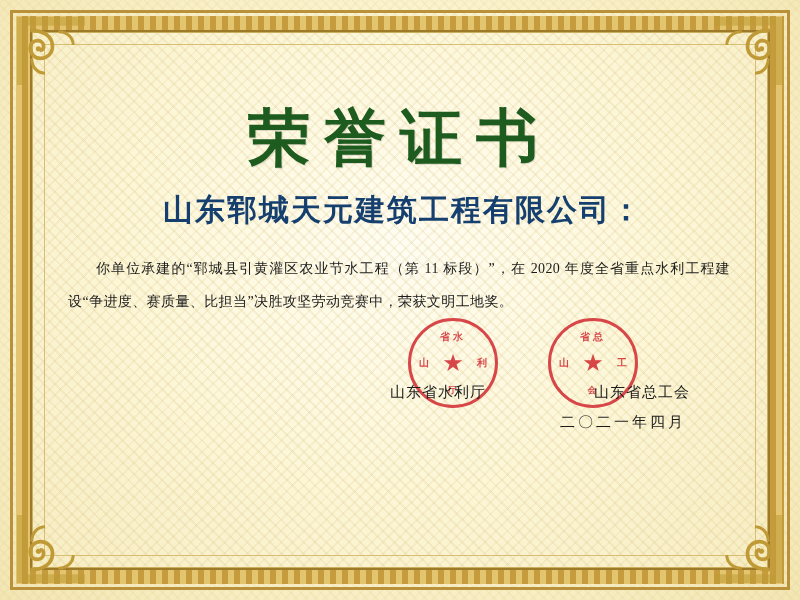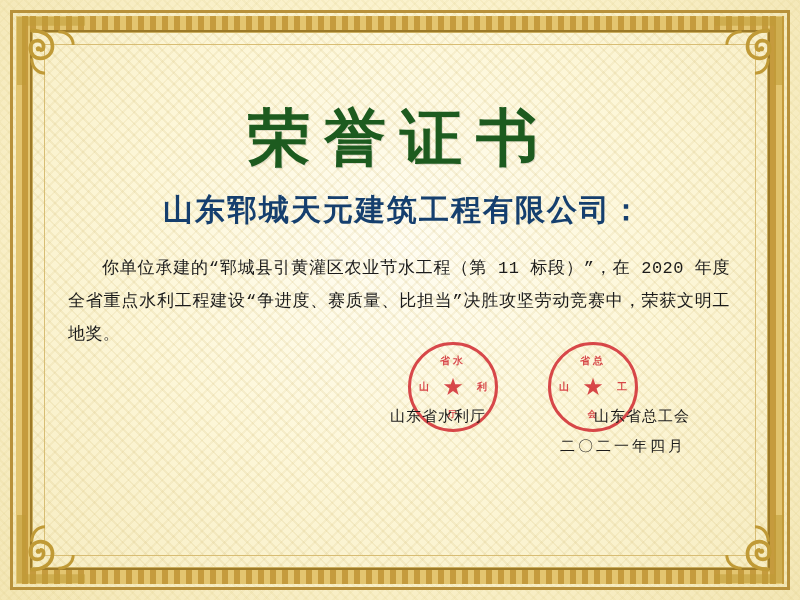--- a/index.html
+++ b/index.html
@@ -119,33 +119,33 @@
     color: #153f6e;
     white-space: nowrap;
     text-align: center;
   }
 
   .body-text {
     position: absolute;
     top: 192px;
     left: 8px;
     right: 10px;
-    font-family: Liberation Mono, monospace;
-    font-size: 17px;
+    font-family: Liberation Serif, serif;
+    font-size: 14px;
     line-height: 33px;
     color: #1b1b1b;
     text-align: justify;
     text-indent: 2em;
     letter-spacing: 0.4px;
   }
 
   
   .signature-block {
     position: absolute;
-    bottom: 66px;
+    bottom: 90px;
     right: 50px;
     width: 300px;
     height: 110px;
   }
   .org-row {
     position: absolute;
     bottom: 48px;
     left: 0;
     width: 100%;
     display: flex;

